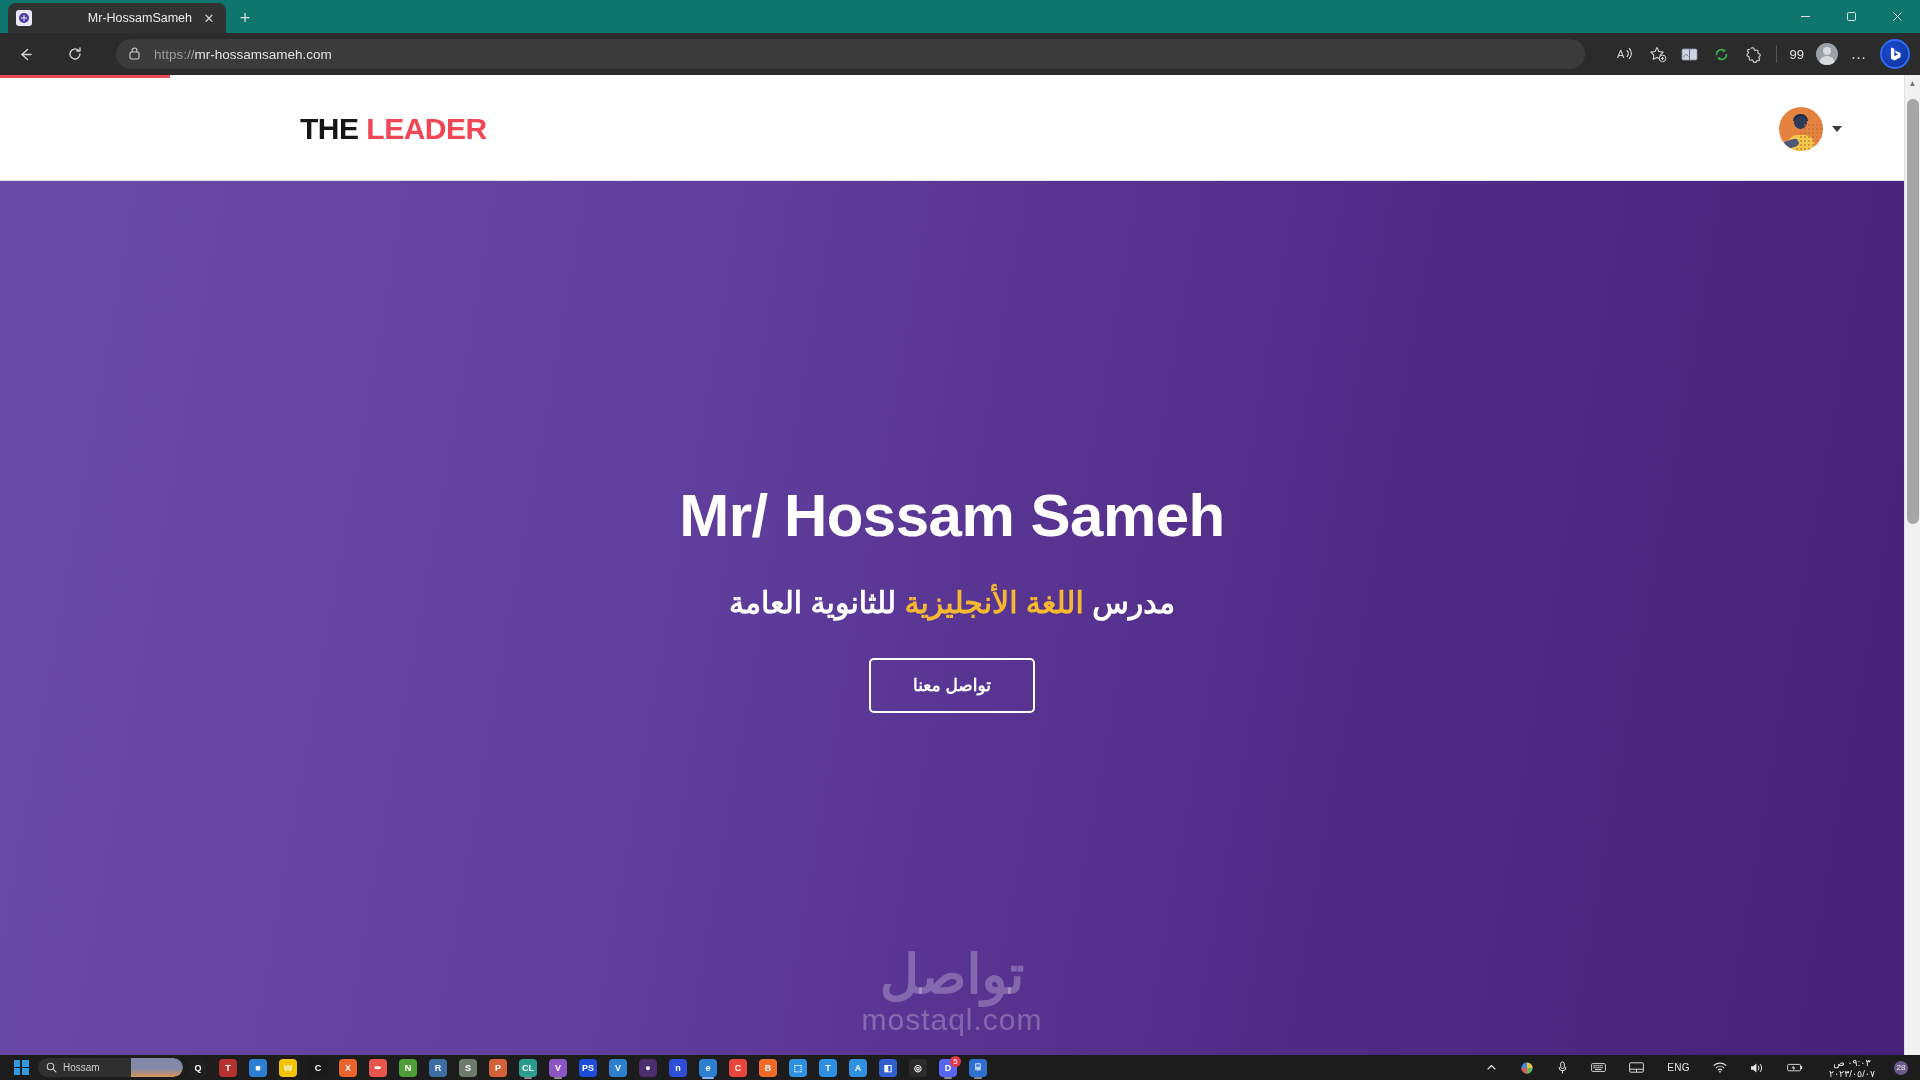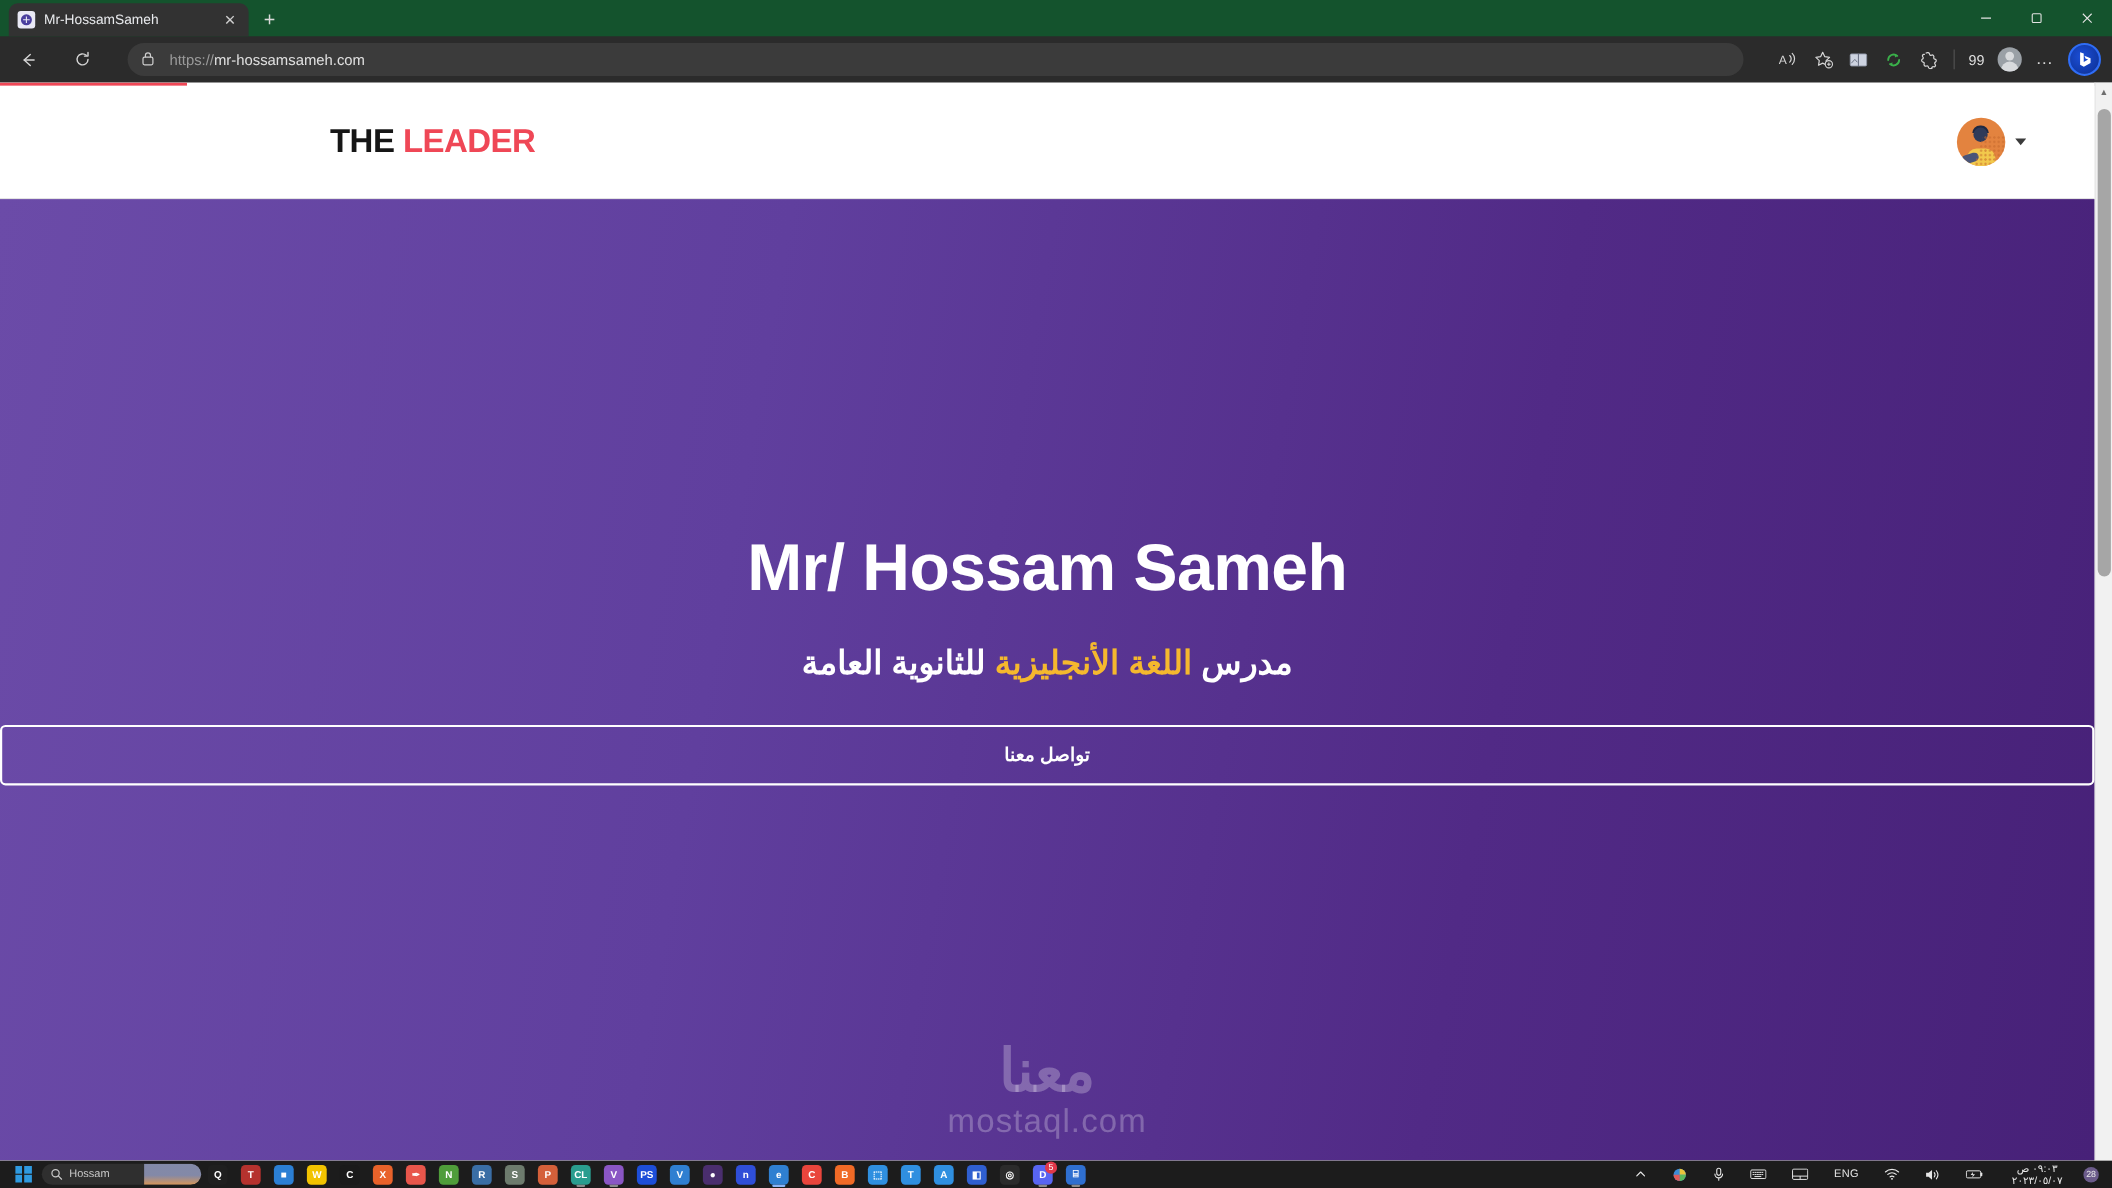--- a/index.html
+++ b/index.html
@@ -6,22 +6,22 @@
   html, body { width:1920px; height:1080px; overflow:hidden; }
   body {
     font-family:"Liberation Sans", sans-serif;
     background:#202124;
   }
 
   
   .browser { width:1920px; height:1055px; display:flex; flex-direction:column; background:#2b2b2b; }
 
   .tabstrip {
-    height:33px; background:#14532d; display:flex; align-items:flex-end;
-    padding-left:8px; position:relative;
+    height:33px; background:#0f766e; display:flex; align-items:flex-end;
+    padding-left:8px; position:relative;text-align:right;
   }
   .tab {
     height:30px; width:218px; background:#323232; border-radius:8px 8px 0 0;
     display:flex; align-items:center; padding:0 8px; gap:8px; position:relative;
   }
   .tab-favicon {
     width:16px; height:16px; border-radius:3px; flex:0 0 16px;
     background:#e9e9f5; display:flex; align-items:center; justify-content:center;
     font-size:10px; color:#3c3c8c;
   }
@@ -123,21 +123,21 @@
     position:absolute; inset:0;
     background-image:radial-gradient(#c4682c 1px, transparent 1.2px);
     background-size:4px 4px; opacity:.55;
     clip-path:polygon(55% 35%, 100% 35%, 100% 100%, 35% 100%);
   }
   .caret { width:0;height:0;border-left:5px solid transparent;border-right:5px solid transparent;border-top:6px solid #3b3b3b; }
 
   .hero {
     flex:1; position:relative;
     background:linear-gradient(100deg, #6b4ba8 0%, #603f9e 35%, #512a86 70%, #472178 100%);
-    display:flex; flex-direction:column; justify-content:center;
+    display:flex; flex-direction:column; align-items:center; justify-content:center;
     padding-bottom:40px;
   }
   .hero-title {
     color:#fff; font-size:60px; font-weight:bold; letter-spacing:-0.5px;
     text-align:center; line-height:1.1;
   }
   .hero-sub {
     margin-top:36px; color:#fff; font-size:30px; font-weight:bold;
     direction:rtl; text-align:center;
   }
@@ -355,21 +355,21 @@
           <span class="caret"></span>
         </div>
       </div>
 
       <div class="hero">
         <h1 class="hero-title">Mr/ Hossam Sameh</h1>
         <div class="hero-sub"><span>مدرس </span><span class="hl">اللغة الأنجليزية</span><span> للثانوية العامة</span></div>
         <button class="hero-cta">تواصل معنا</button>
 
         <div class="watermark">
-          <div class="wm-ar">معنا</div>
+          <div class="wm-ar">تواصل</div>
           <div class="wm-en">mostaql.com</div>
         </div>
       </div>
     </div>
 
     <div class="scrollbar">
       <div class="sb-arrow">▲</div>
       <div class="sb-track">
         <div class="sb-thumb"></div>
       </div>

